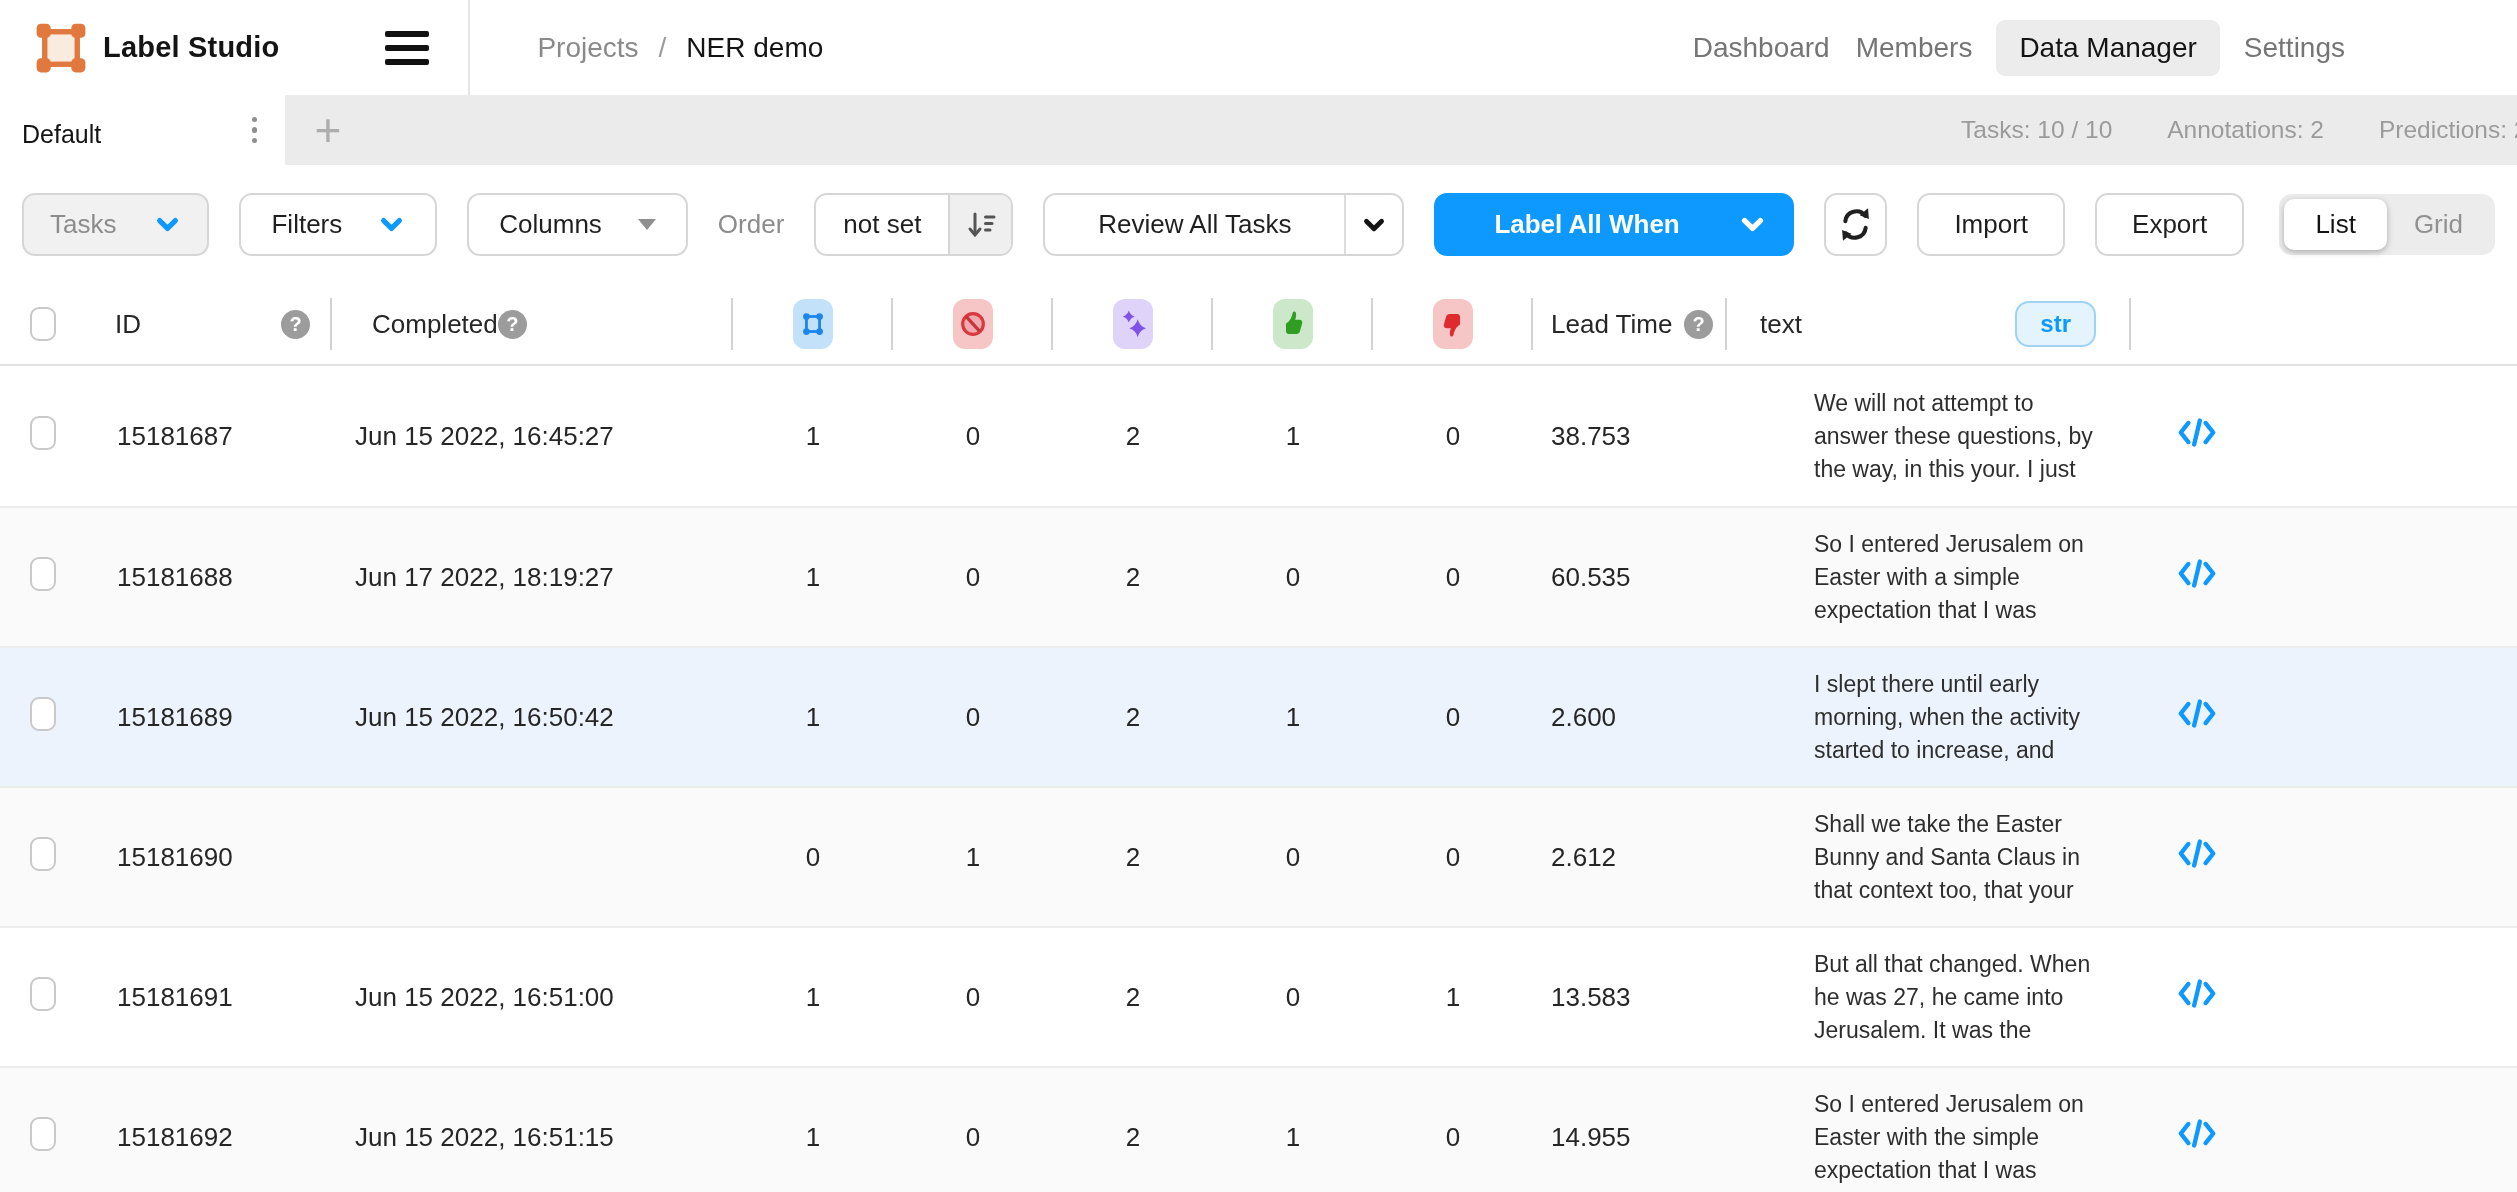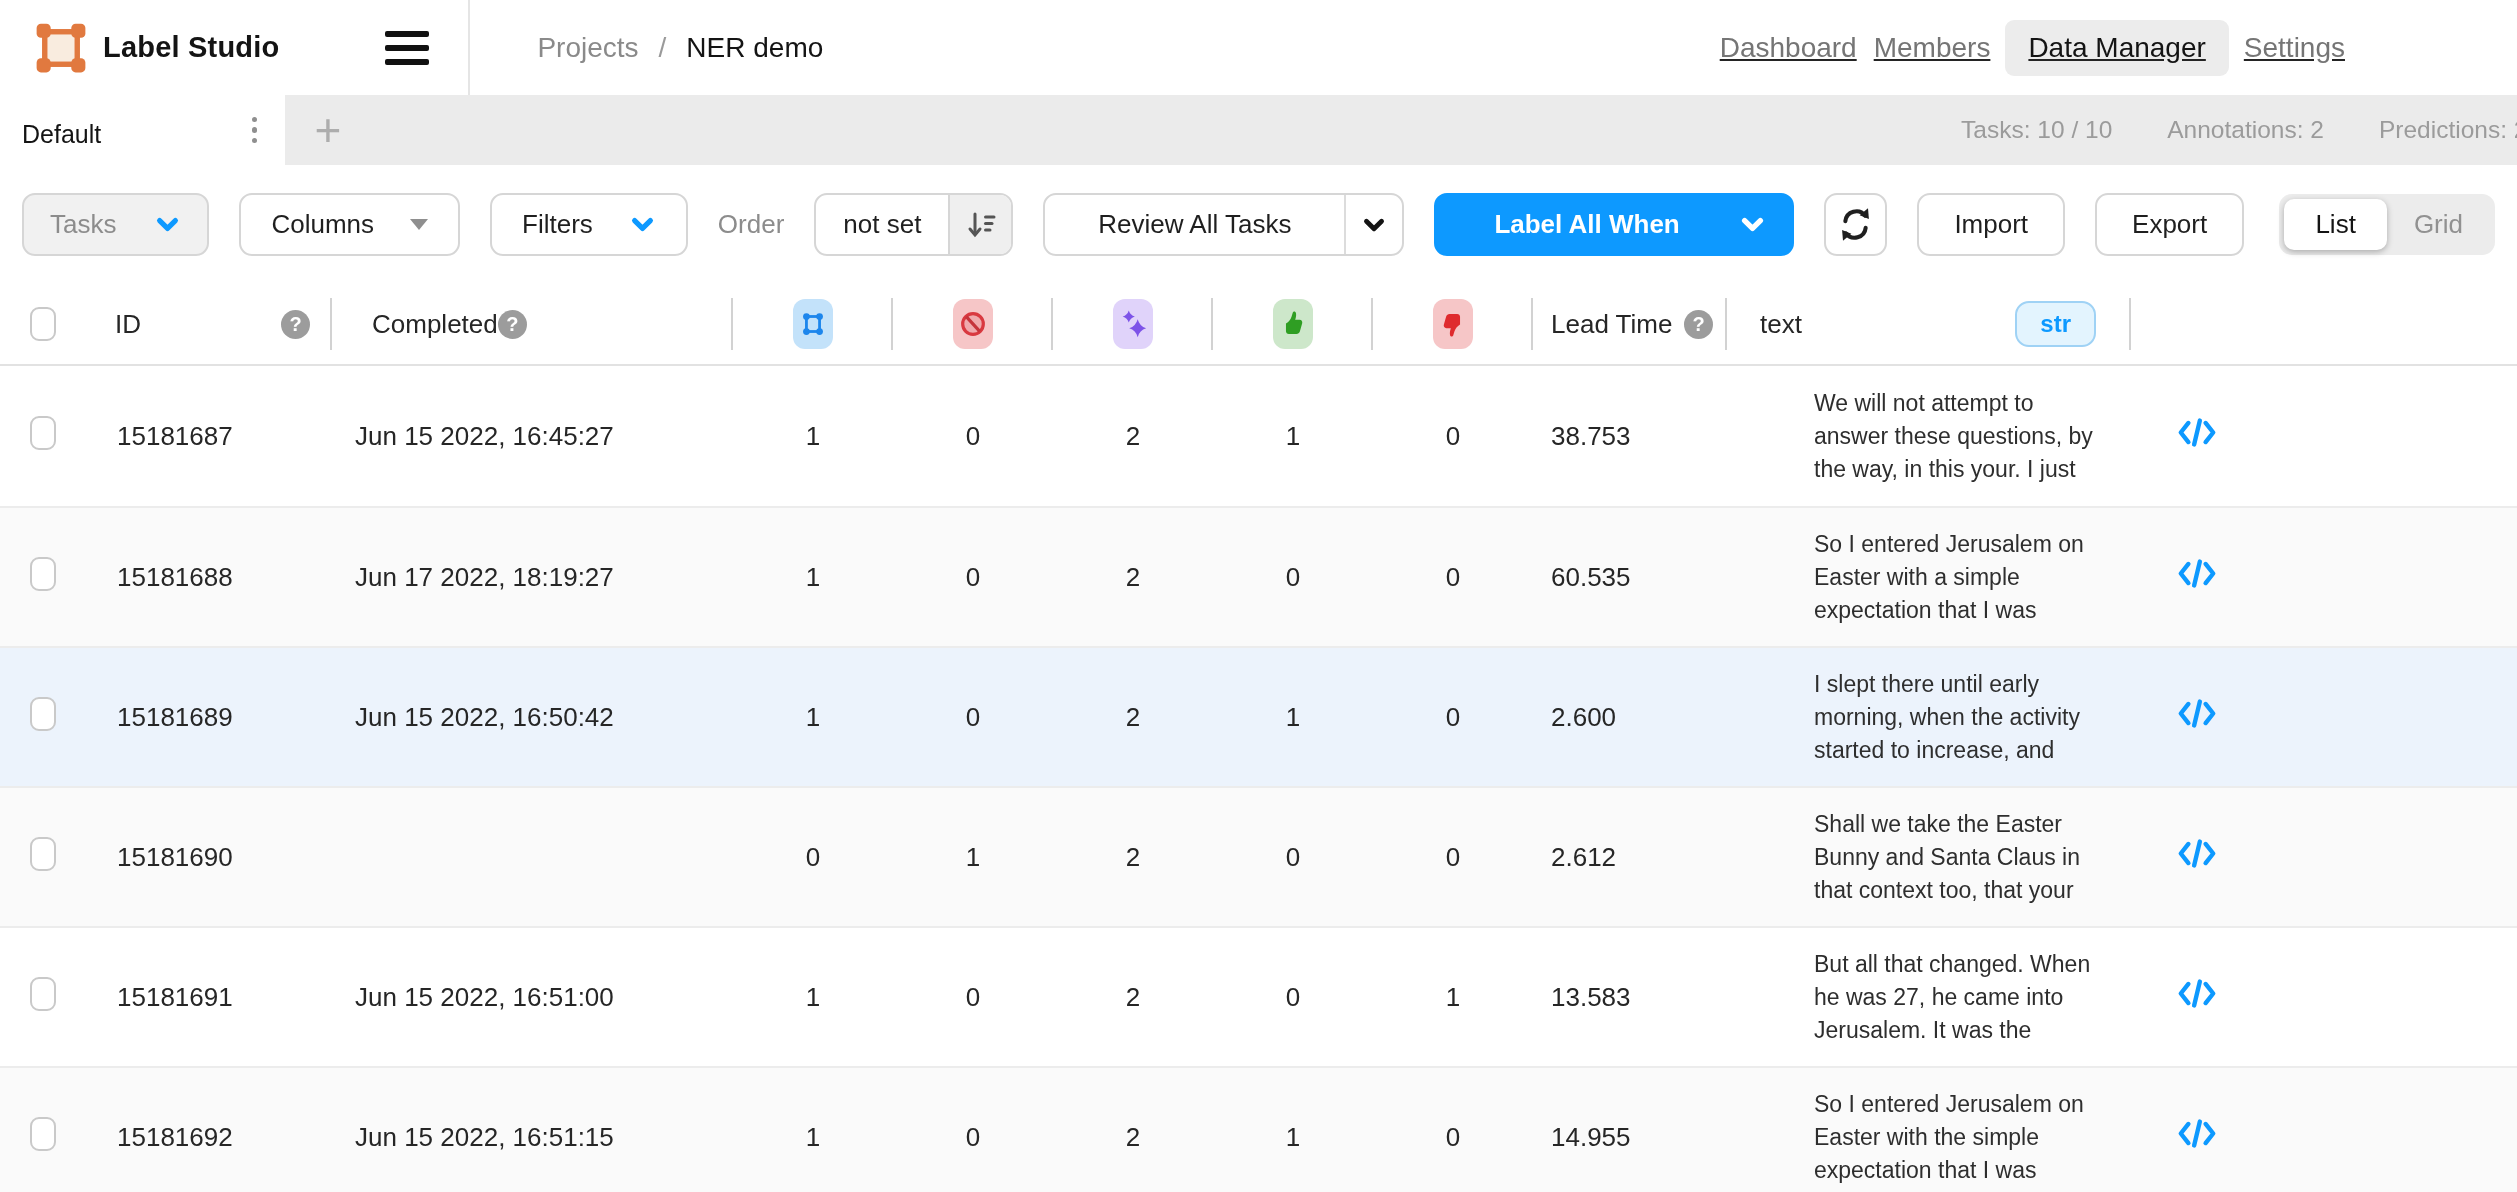--- a/index.html
+++ b/index.html
@@ -15,21 +15,21 @@
   .topbar-left { display: flex; align-items: center; height: 100%; }
   .logo { margin-left: 35px; display: flex; align-items: center; }
   .brand { font-size: 29px; font-weight: 700; color: #141414; margin-left: 16px; letter-spacing: 0.2px; }
   .hamburger { margin-left: 106px; width: 44px; display: flex; flex-direction: column; gap: 8px; background: none; border: none; cursor: pointer; }
   .hamburger span { display: block; height: 6px; background: #111; border-radius: 2px; }
   .topbar-vdiv { width: 2px; height: 95px; background: #e5e5e5; margin-left: 39px; }
   .breadcrumb { display: flex; align-items: center; gap: 20px; margin-left: 67px; font-size: 28px; }
   .bc-parent { color: #8a8a8a; }
   .bc-sep { color: #9a9a9a; }
   .bc-current { color: #141414; }
-  .topnav { display: flex; align-items: center; gap: 13px; margin-right: 170px; font-size: 28px; text-decoration: underline; }
+  .topnav { display: flex; align-items: center; gap: 22px; margin-right: 170px; font-size: 28px; }
   .nav-item { color: #757575; padding: 12px 2px; background: none; border: none; font-size: 28px; cursor: pointer; font-family: inherit; }
   .nav-item.active { background: #ececec; border-radius: 9px; padding: 12px 23px; color: #141414; }
   
   .tabbar { height: 70px; background: #ebebeb; display: flex; align-items: stretch; position: relative; }
   .tab { width: 285px; background: #fff; display: flex; align-items: center; justify-content: space-between; padding: 0 24px 0 22px; cursor: pointer; }
   .tab-label { font-size: 25px; color: #141414; margin-top: 8px; }
   .dots { display: flex; flex-direction: column; gap: 5px; padding: 4px; cursor: pointer; }
   .dots i { width: 5.5px; height: 5.5px; border-radius: 50%; background: #8f8f8f; }
   .addtab { width: 86px; display: flex; align-items: center; justify-content: center; font-size: 46px; font-weight: 300; color: #adadad; background: none; border: none; cursor: pointer; }
   .stats { position: absolute; right: -24px; top: 0; height: 70px; display: flex; align-items: center; gap: 55px; font-size: 24.5px; color: #9b9b9b; }
@@ -137,31 +137,31 @@
 
 <div class="toolbar">
   <button class="btn btn-tasks">
     <span>Tasks</span>
     <span class="chev-blue">
       <svg width="27" height="27" viewBox="0 0 24 24" fill="none" stroke="currentColor" stroke-width="4.6" stroke-linecap="round" stroke-linejoin="round">
           <path d="M5 8.5 L12 15.5 L19 8.5"></path>
         </svg>
     </span>
   </button>
-  <button class="btn btn-columns">
-    <span>Columns</span>
-    <span class="tri-down"></span>
-  </button>
   <button class="btn btn-filters">
     <span>Filters</span>
     <span class="chev-blue">
       <svg width="27" height="27" viewBox="0 0 24 24" fill="none" stroke="currentColor" stroke-width="4.6" stroke-linecap="round" stroke-linejoin="round">
           <path d="M5 8.5 L12 15.5 L19 8.5"></path>
         </svg>
     </span>
+  </button>
+  <button class="btn btn-columns">
+    <span>Columns</span>
+    <span class="tri-down"></span>
   </button>
   <span class="order-label">Order</span>
   <div class="btn btn-notset">
     <span class="ns-label">not set</span>
     <span class="ns-sort">
       <svg width="34" height="34" viewBox="0 0 34 34" fill="none" stroke="#555" stroke-width="3" stroke-linecap="round">
         <path d="M11 6 V 26"></path>
           <path d="M6 21 L11 27 L16 21"></path>
           <path d="M21.5 9 H 30"></path>
           <path d="M21.5 15.5 H 28"></path>

